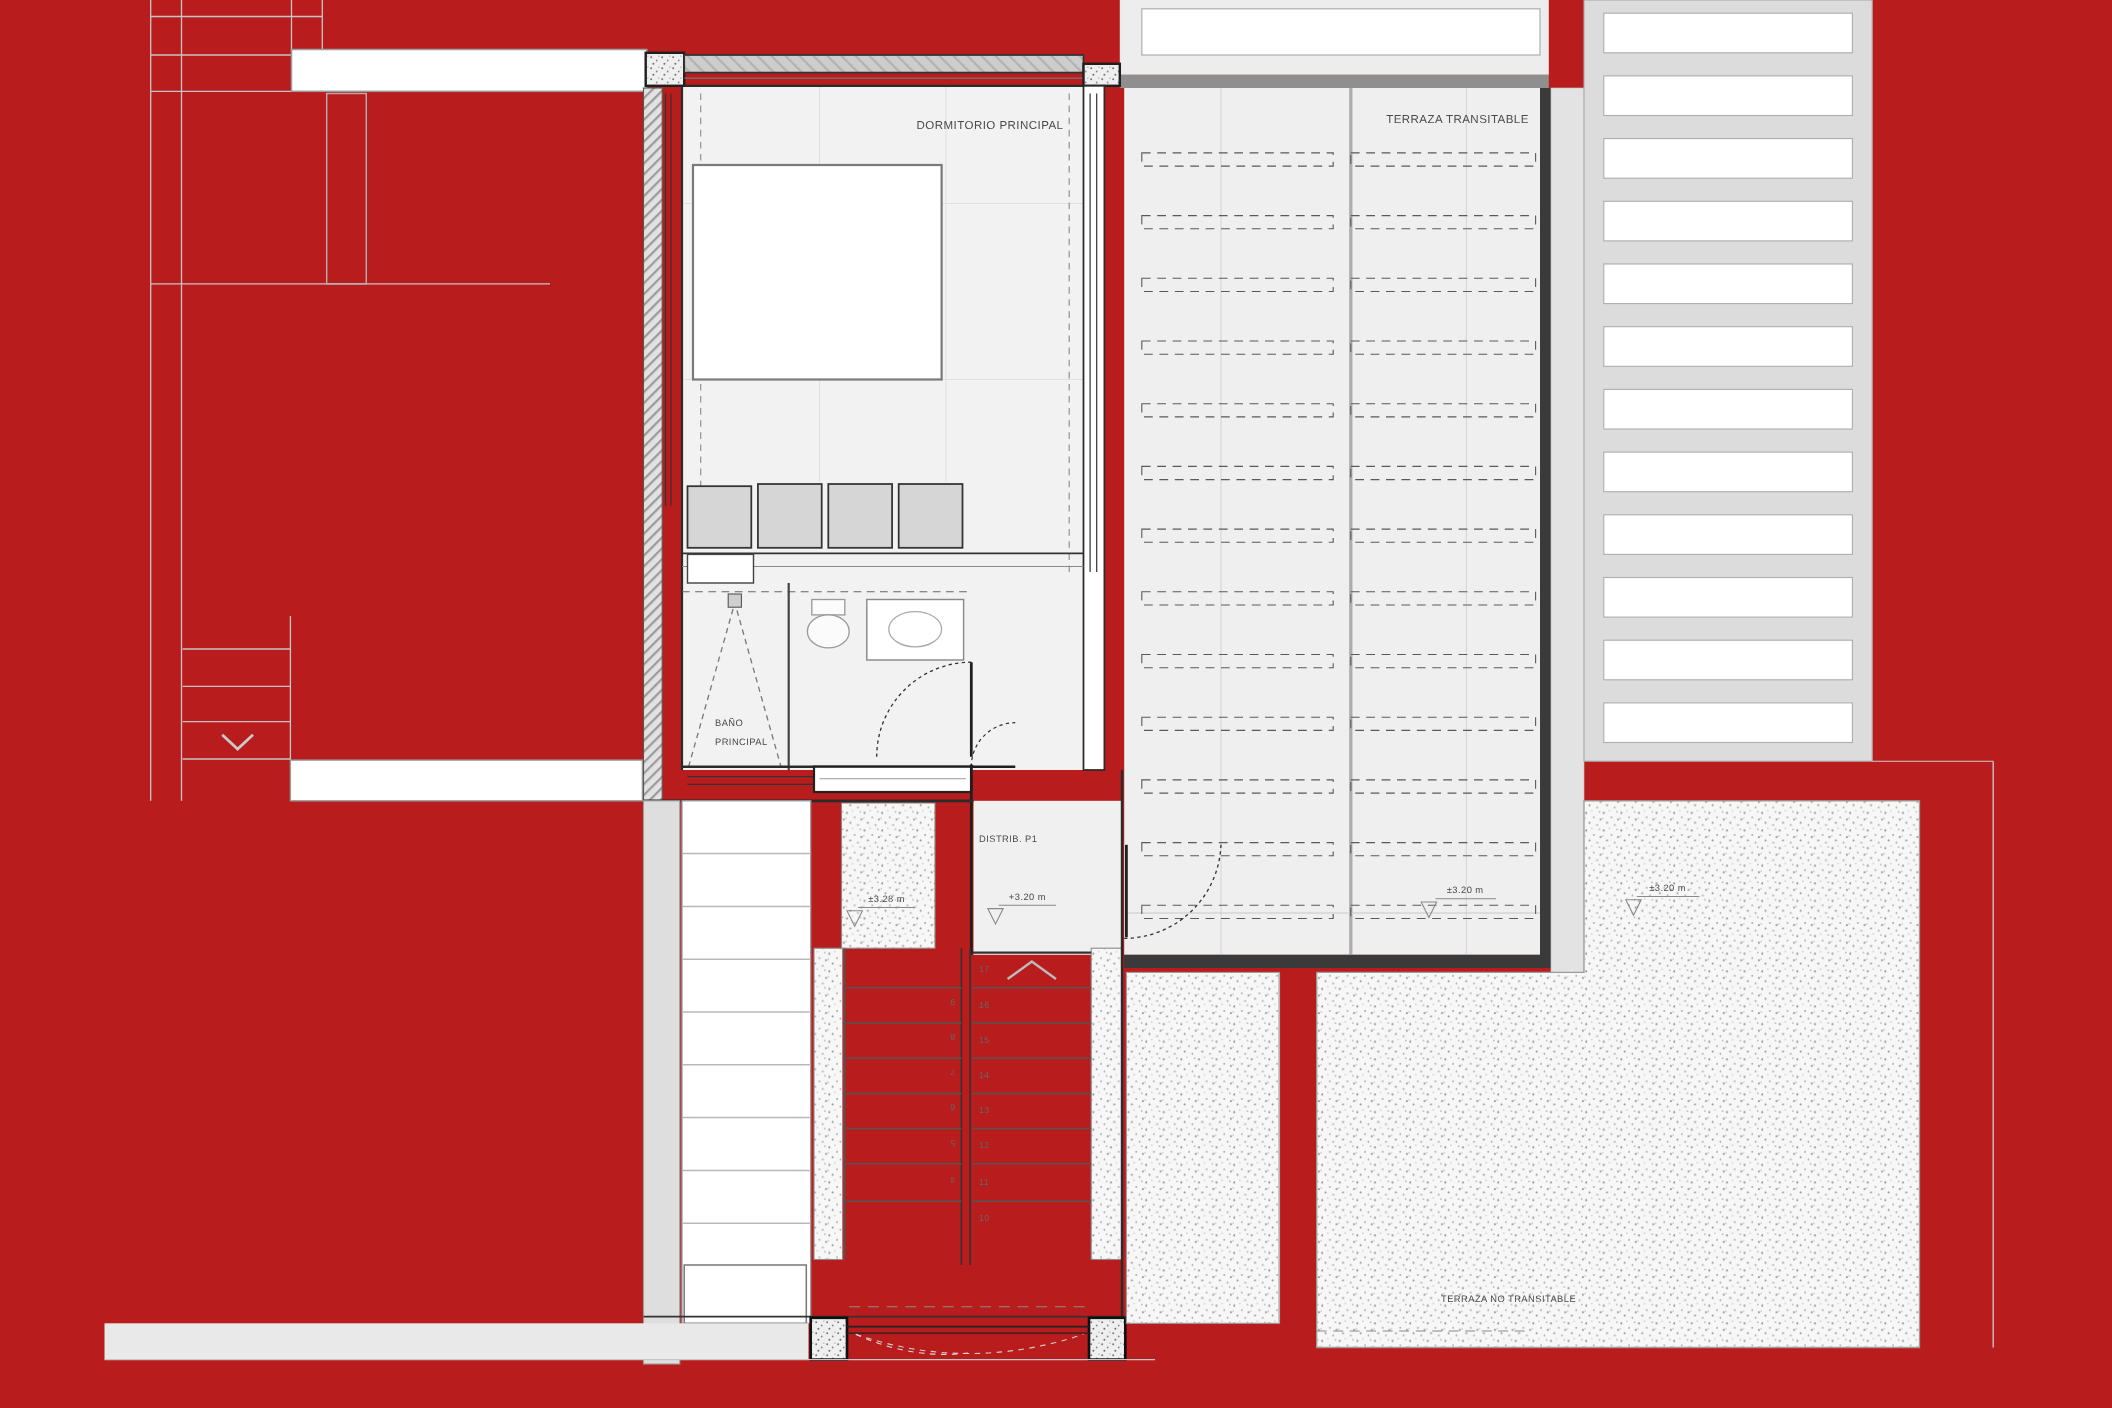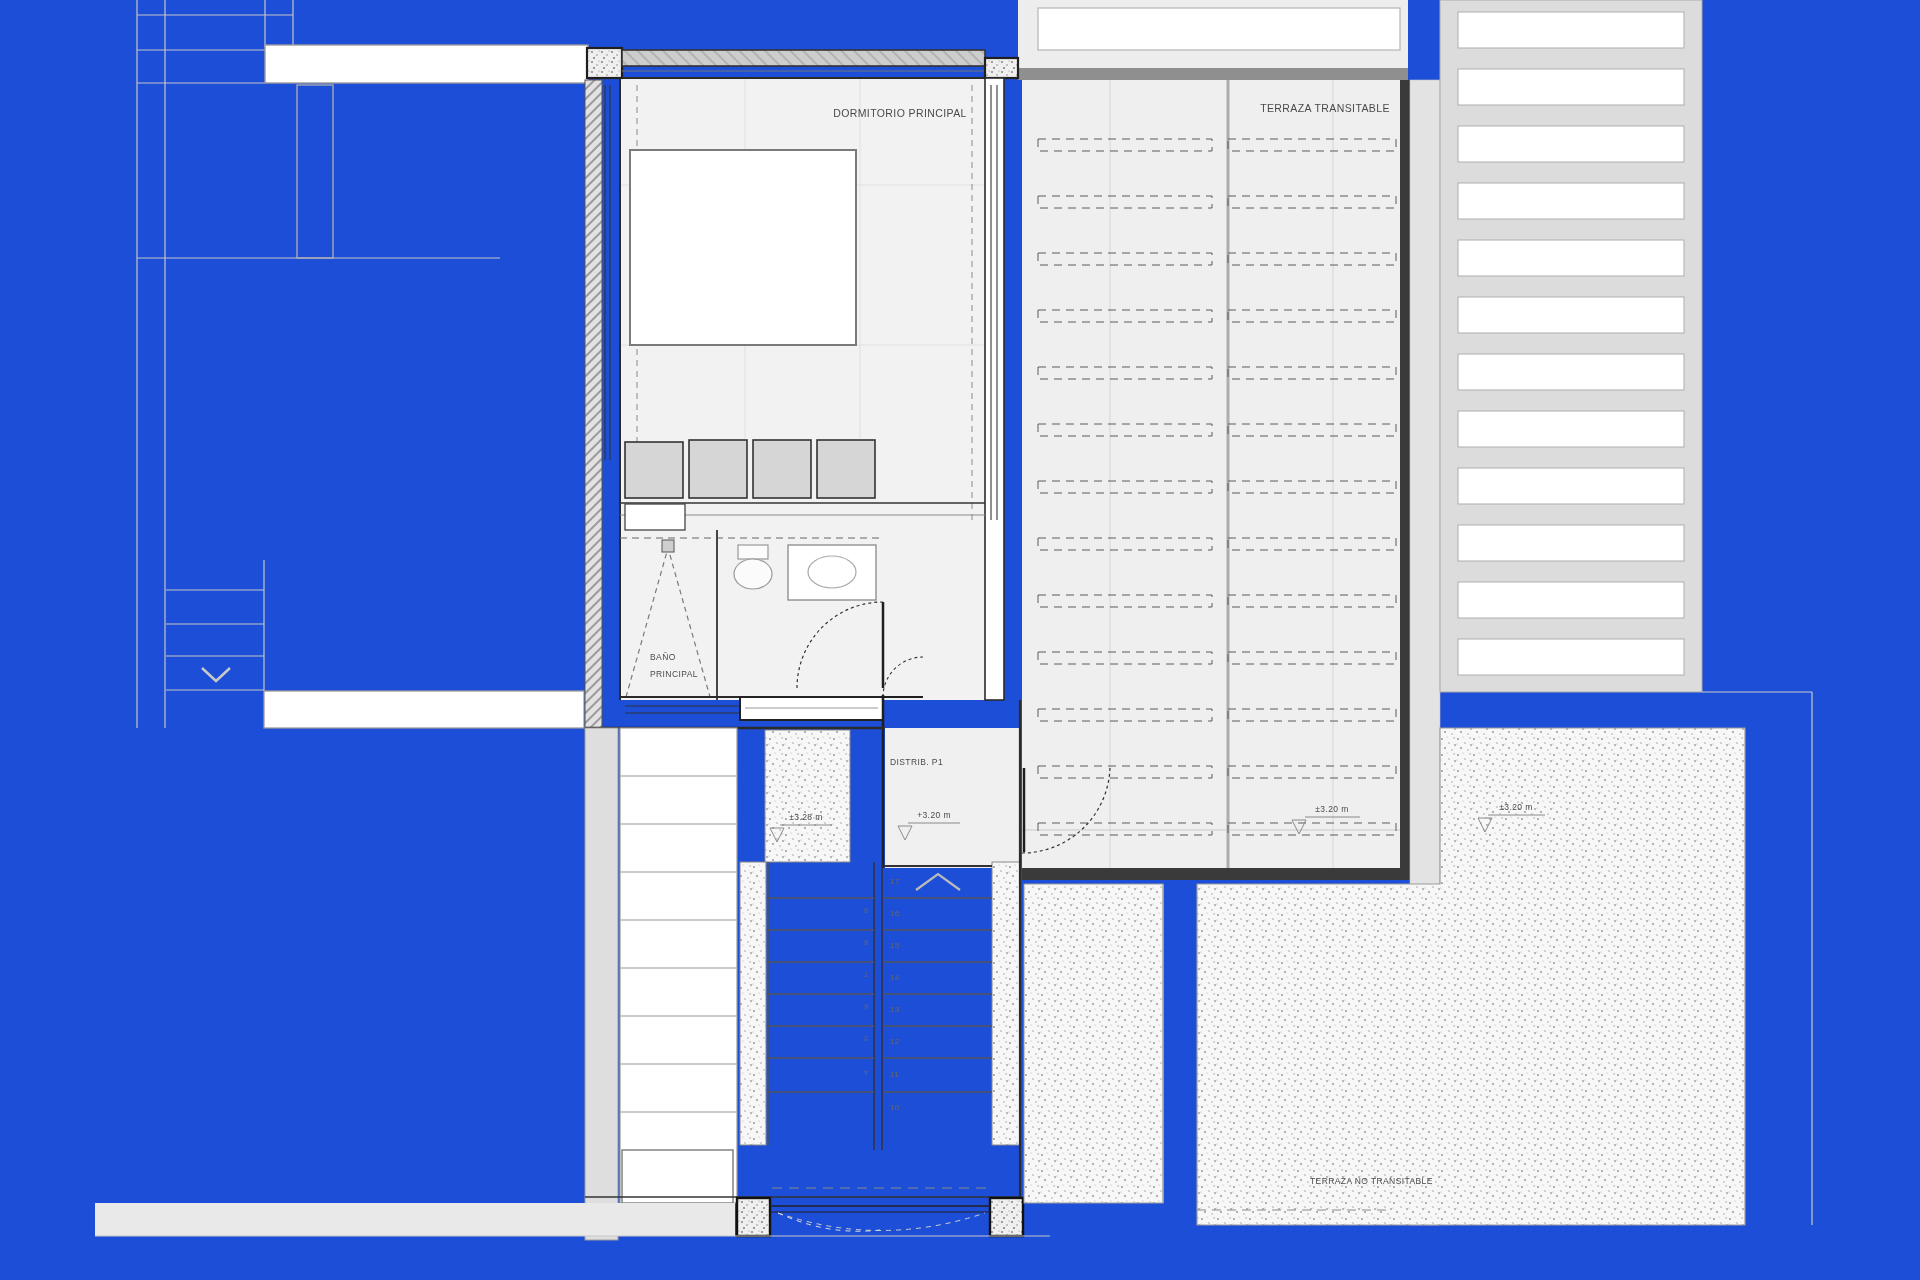--- a/index.html
+++ b/index.html
@@ -1,16 +1,16 @@
 <!DOCTYPE html>
 <html><head>
 <meta charset="utf-8">
 <style>
   html,body{margin:0;padding:0;background:#ffffff;}
-  .canvas{position:relative;width:1920px;height:1280px;background:#1d4ed8;overflow:hidden;
+  .canvas{position:relative;width:1920px;height:1280px;background:#b91c1c;overflow:hidden;
           font-family:"Liberation Sans", sans-serif;}
   svg{display:block}
   text{font-family:"Liberation Sans", sans-serif; fill:#4a4a4a; letter-spacing:.4px;}
   .lbl{font-size:10.5px;}
   .sm{font-size:8.5px;}
   .step{font-size:8px; fill:#666;}
 </style>
 </head>
 <body>
 

